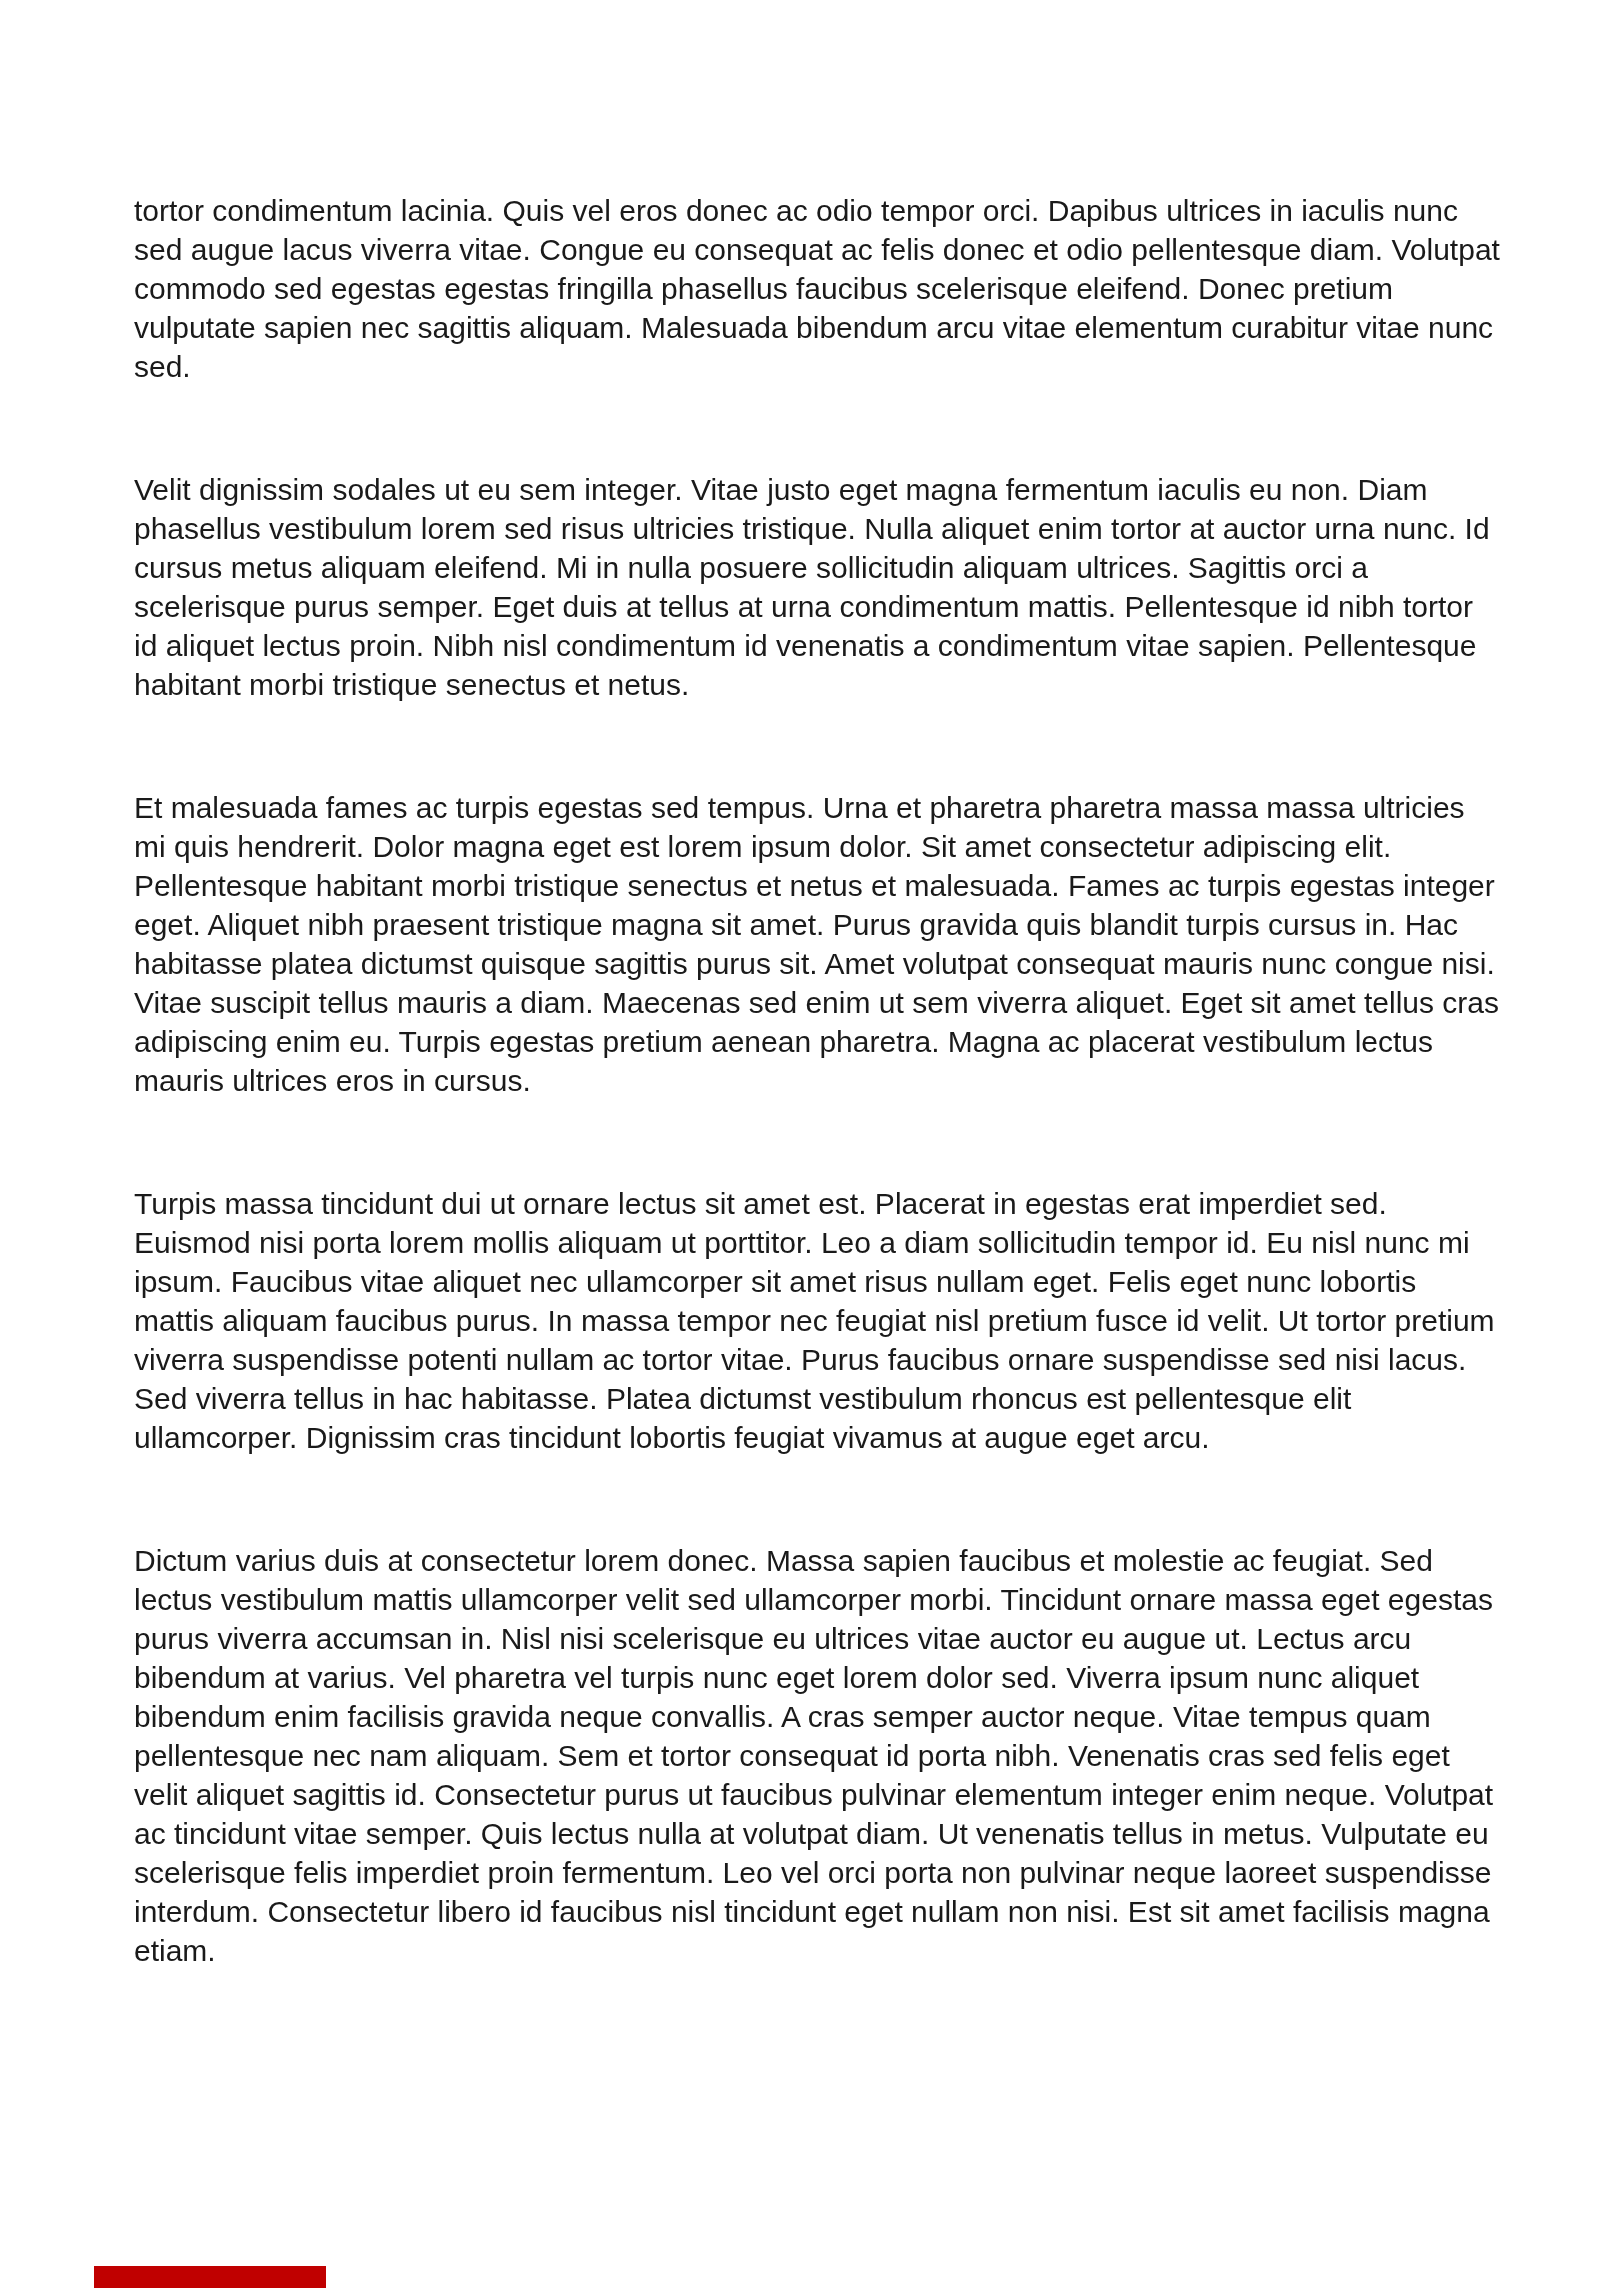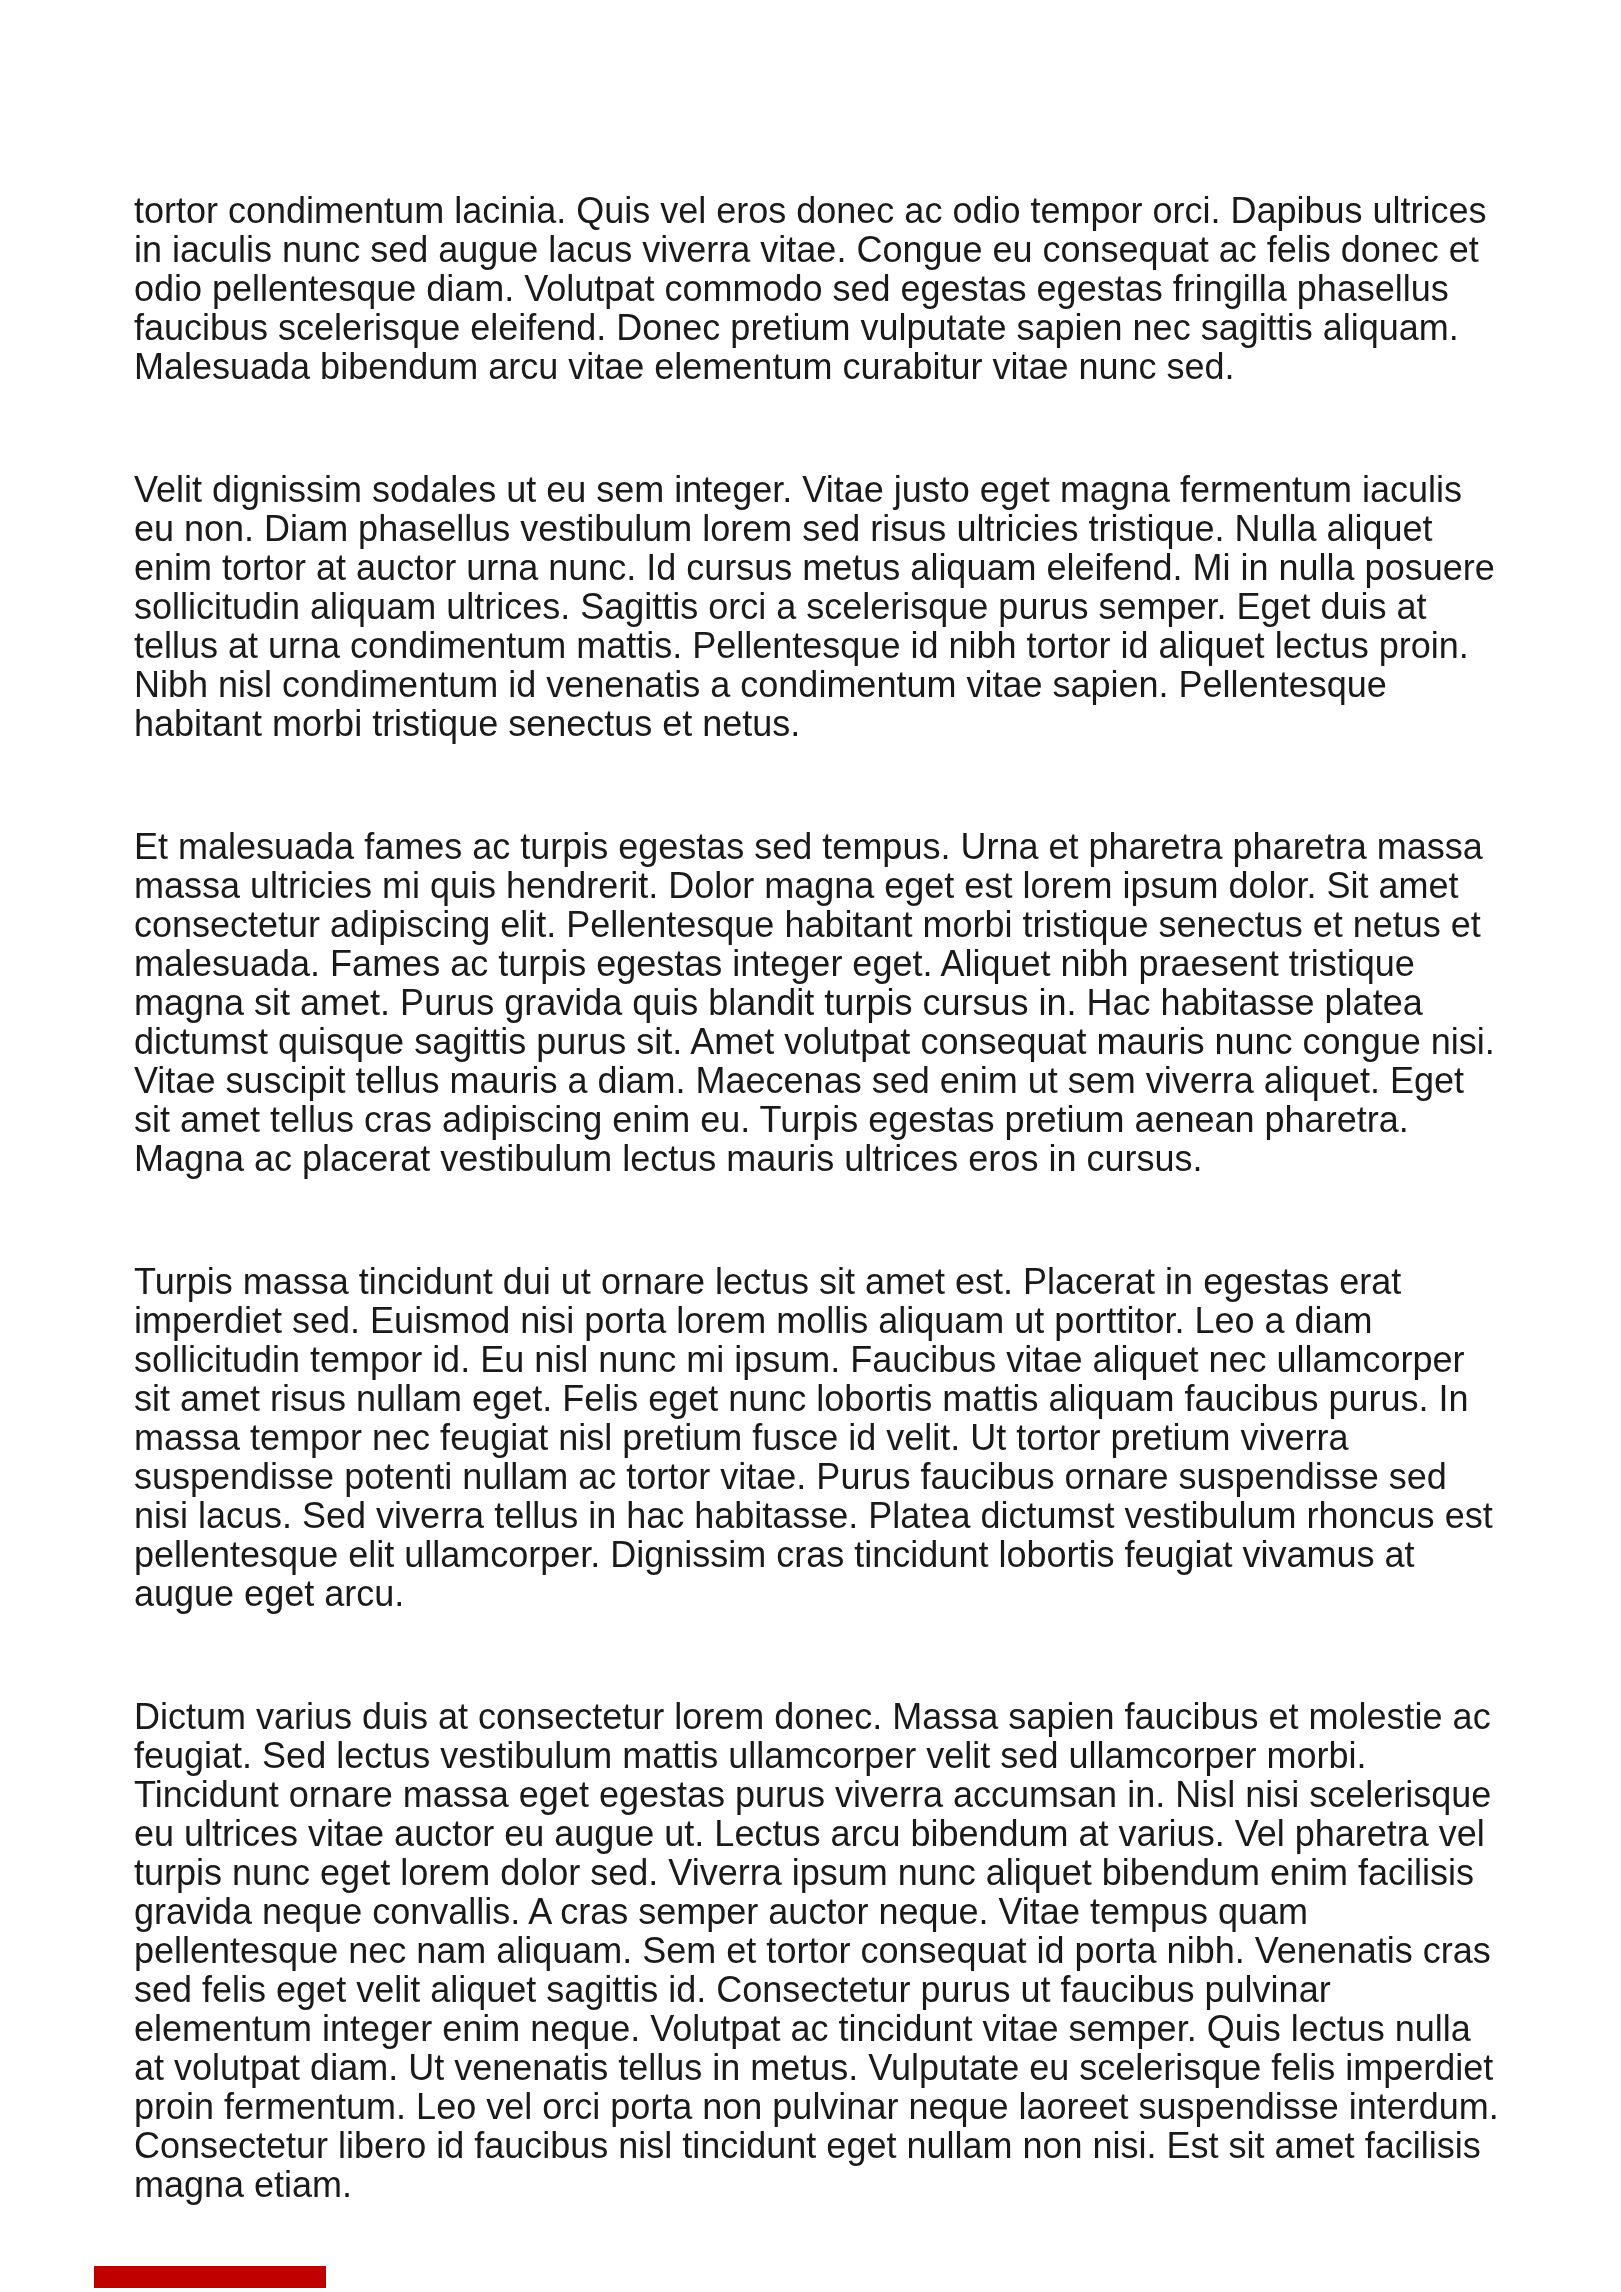--- a/index.html
+++ b/index.html
@@ -13,21 +13,21 @@
     height: 2293px;
     background: #ffffff;
     overflow: hidden;
     font-family: "Liberation Sans", sans-serif;
   }
   .text-block {
     position: absolute;
     left: 134px;
     top: 191px;
     width: 1367px;
-    font-size: 36px;
+    font-size: 30px;
     line-height: 39px;
     color: #1a1a1a;
     text-align: left;
     letter-spacing: 0;
     word-spacing: 0;
   }
   .text-block p {
     margin: 0 0 84px 0;
     padding: 0;
   }

